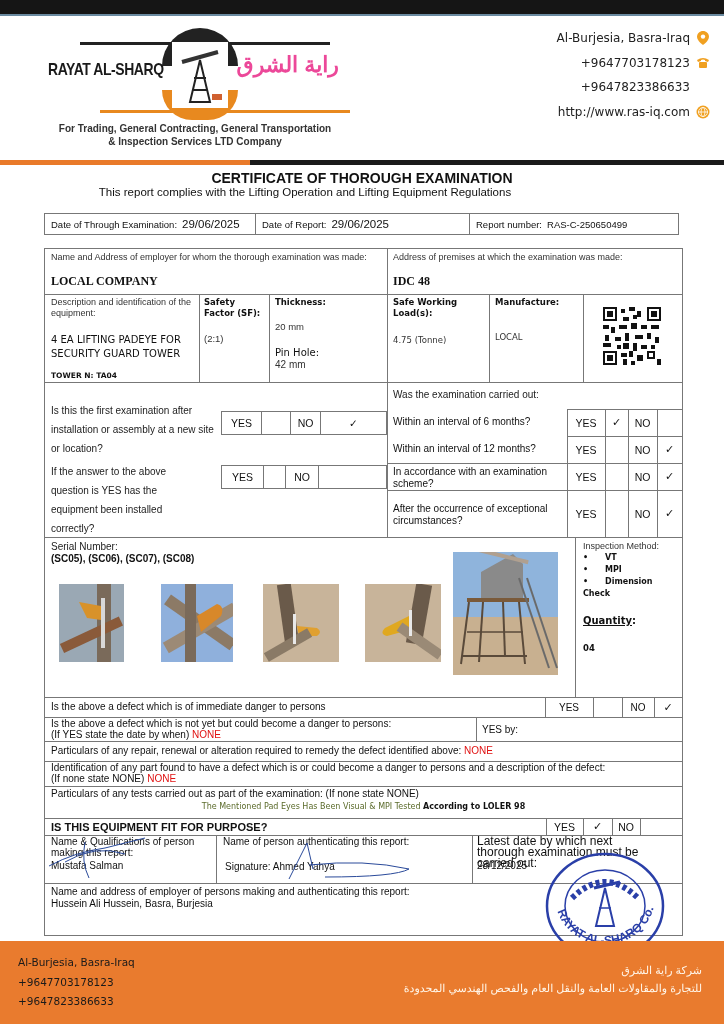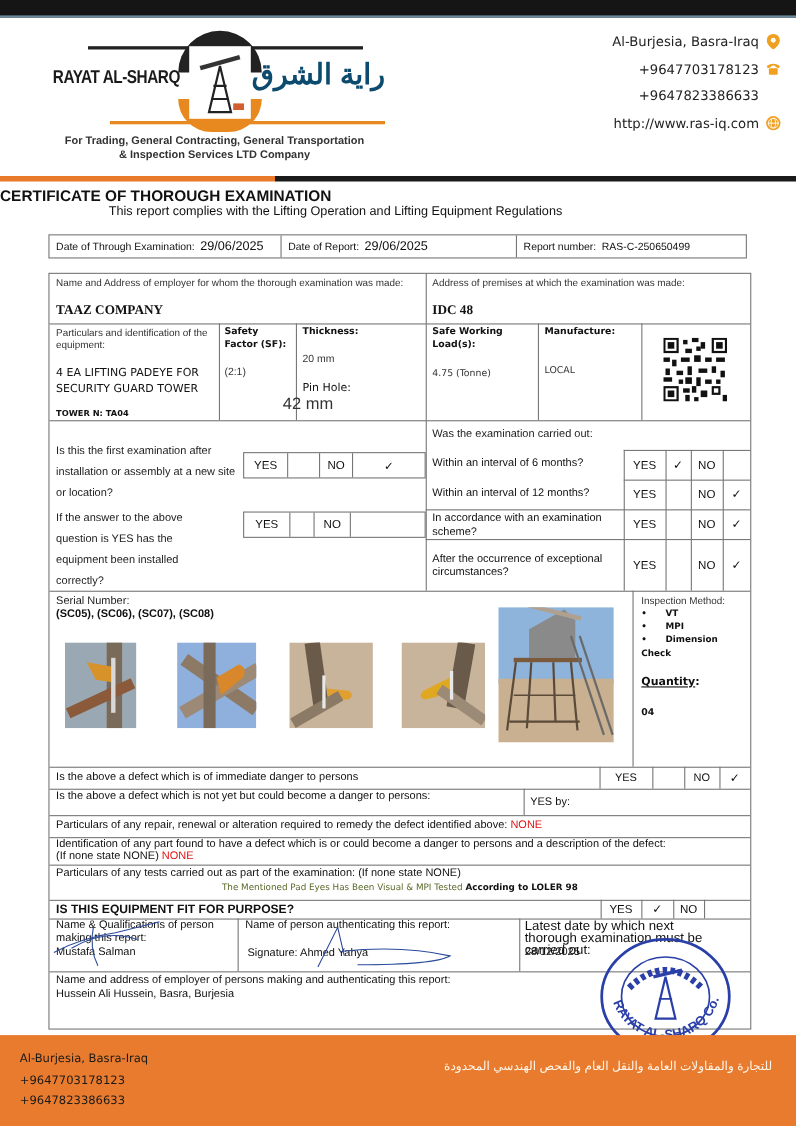--- a/index.html
+++ b/index.html
@@ -1,34 +1,34 @@
 <!DOCTYPE html>
 <html><head>
 <meta charset="utf-8">
 <style>
   * { box-sizing: border-box; margin: 0; padding: 0; }
   body { width: 724px; height: 1024px; background: #fff; font-family: "Liberation Sans", sans-serif; color: #111; position: relative; overflow: hidden; }
   .topbar { position: absolute; left: 0; top: 0; width: 724px; height: 16px; background: #151515; border-bottom: 2px solid #6a8aa0; }
   .logo { position: absolute; left: 40px; top: 26px; width: 320px; height: 92px; }
   .logo-en { position: absolute; left: 8px; top: 34px; font-family: "Liberation Sans", sans-serif; font-weight: bold; font-size: 17px; letter-spacing: -0.5px; transform: scaleX(0.82); transform-origin: left; color: #1a1a1a; }
-  .logo-ar { position: absolute; right: 10px; top: 26px; font-size: 26px; font-weight: bold; color: #0c4a6e; direction: rtl; }
+  .logo-ar { position: absolute; right: 21px; top: 26px; font-size: 22px; font-weight: bold; color: #ec4899; direction: rtl; }
   .gear-top { position: absolute; left: 40px; top: 16px; width: 250px; height: 3px; background: #222; }
   .gear-bot { position: absolute; left: 60px; top: 84px; width: 250px; height: 3px; background: #e8891f; }
   .gear-circle-top { position: absolute; left: 122px; top: 2px; width: 76px; height: 38px; border-radius: 38px 38px 0 0; background: #222; }
   .gear-circle-bot { position: absolute; left: 122px; top: 64px; width: 76px; height: 30px; border-radius: 0 0 38px 38px; background: #e8891f; }
   .gear-inner { position: absolute; left: 132px; top: 16px; width: 56px; height: 66px; background: #fff; }
   .rig { position: absolute; left: 138px; top: 22px; width: 44px; height: 56px; }
   .tagline { position: absolute; left: 40px; top: 122px; width: 310px; text-align: center; font-size: 10px; font-weight: bold; color: #333; line-height: 13px; }
   .contact { position: absolute; right: 14px; top: 26px; text-align: right; font-size: 12px; color: #222; }
   .contact .row { height: 24.6px; display: flex; justify-content: flex-end; align-items: center; gap: 6px; }
   .contact .ico { width: 14px; height: 14px; display: inline-flex; align-items: center; justify-content: center; color: #f0a020; font-size: 13px; }
   .bar2 { position: absolute; top: 160px; left: 0; width: 724px; height: 5px; display: flex; }
   .bar2 .o { width: 250px; background: #e97a2a; }
   .bar2 .b { flex: 1; background: #1a1a1a; }
-  .title { position: absolute; top: 170px; left: 0; width: 724px; font-weight: bold; font-size: 14px; }
+  .title { position: absolute; top: 170px; left: 0; width: 724px; text-align: center; font-weight: bold; font-size: 14px; }
   .subtitle { position: absolute; top: 186px; left: 0; width: 610px; text-align: center; font-size: 11.5px; }
   .datebox { position: absolute; top: 213px; left: 44px; width: 635px; height: 22px; border: 1px solid #777; display: flex; font-size: 9.5px; }
   .datebox > div { border-right: 1px solid #777; padding: 0 6px; display: flex; align-items: center; gap: 5px; }
   .datebox > div:last-child { border-right: none; flex: 1; }
   .datebox .val { font-size: 11.5px; }
   .grid { position: absolute; left: 44px; top: 248px; width: 639px; border: 1px solid #777; }
   .abs { position: absolute; }
   .bl { border-left: 1px solid #777; }
   .bt { border-top: 1px solid #777; }
   .small { font-size: 9px; color: #333; line-height: 10.5px; }
@@ -125,37 +125,37 @@
     </div>
   <div>
       <span>Report number:</span>
       <span>RAS-C-250650499</span>
     </div>
 </div>
 
 <div class="grid" style="height:688px">
 
   <div class="abs small" style="left:6px;top:3px;width:330px">Name and Address of employer for whom the thorough examination was made:</div>
-  <div class="abs" style="left:6px;top:25px;font-family:'Liberation Serif',serif;font-weight:bold;font-size:12px">TAAZ COMPANY</div>
+  <div class="abs" style="left:6px;top:25px;font-family:'Liberation Serif',serif;font-weight:bold;font-size:12px">LOCAL COMPANY</div>
   <div class="abs bl" style="left:342px;top:0;height:45px"></div>
   <div class="abs small" style="left:348px;top:3px">Address of premises at which the examination was made:</div>
   <div class="abs" style="left:348px;top:25px;font-family:'Liberation Serif',serif;font-weight:bold;font-size:12px">IDC 48</div>
   <div class="abs bt" style="left:0;top:45px;width:637px"></div>
 
-  <div class="abs small" style="left:6px;top:48px;width:150px">Particulars and identification of the equipment:</div>
+  <div class="abs small" style="left:6px;top:48px;width:150px">Description and identification of the equipment:</div>
   <div class="abs calib" style="left:6px;top:84px;width:150px;font-size:10px;line-height:14px">4 EA LIFTING PADEYE FOR SECURITY GUARD TOWER</div>
   <div class="abs calib" style="left:6px;top:122px;font-size:7.5px;font-weight:bold">TOWER N: TA04</div>
   <div class="abs bl" style="left:154px;top:45px;height:88px"></div>
   <div class="abs calib" style="left:159px;top:48px;width:60px;font-size:8.5px;font-weight:bold;line-height:11px">Safety Factor (SF):</div>
   <div class="abs" style="left:159px;top:84px;font-size:9.5px;color:#333">(2:1)</div>
   <div class="abs bl" style="left:224px;top:45px;height:88px"></div>
   <div class="abs calib" style="left:230px;top:48px;font-size:8.5px;font-weight:bold">Thickness:</div>
   <div class="abs" style="left:230px;top:72px;font-size:9.5px;color:#333">20 mm</div>
   <div class="abs calib" style="left:230px;top:98px;font-size:10px;font-weight:normal">Pin Hole:</div>
-  <div class="abs" style="left:212px;top:110px;font-size:15px;color:#333">42 mm</div>
+  <div class="abs" style="left:230px;top:110px;font-size:10px;color:#333">42 mm</div>
   <div class="abs bl" style="left:342px;top:45px;height:88px"></div>
   <div class="abs calib" style="left:348px;top:48px;width:90px;font-size:8.5px;font-weight:bold;line-height:11px">Safe Working Load(s):</div>
   <div class="abs calib" style="left:348px;top:86px;font-size:8.5px;color:#333">4.75 (Tonne)</div>
   <div class="abs bl" style="left:444px;top:45px;height:88px"></div>
   <div class="abs calib" style="left:450px;top:48px;font-size:8.5px;font-weight:bold">Manufacture:</div>
   <div class="abs calib" style="left:450px;top:83px;font-size:8.5px;color:#333">LOCAL</div>
   <div class="abs bl" style="left:538px;top:45px;height:88px"></div>
   <svg class="abs" style="left:558px;top:58px" width="58" height="58" viewBox="0 0 29 29">
     <rect width="29" height="29" fill="#fff"></rect>
     <g fill="#111">
@@ -320,20 +320,21 @@
   <div class="abs bl" style="left:548px;top:448px;height:20px"></div>
   <div class="abs" style="left:548px;top:448px;width:29px;height:20px;display:flex;align-items:center;justify-content:center;font-size:11px"></div>
   <div class="abs bl" style="left:577px;top:448px;height:20px"></div>
   <div class="abs" style="left:577px;top:448px;width:32px;height:20px;display:flex;align-items:center;justify-content:center;font-size:10px">NO</div>
   <div class="abs bl" style="left:609px;top:448px;height:20px"></div>
   <div class="abs" style="left:609px;top:448px;width:28px;height:20px;display:flex;align-items:center;justify-content:center;font-size:11px">✓</div>
   <div class="abs bt" style="left:0;top:468px;width:637px"></div>
 
   <div class="abs" style="left:6px;top:469px;font-size:10px;line-height:11px">
     <div>Is the above a defect which is not yet but could become a danger to persons:</div>
+    <div><span>(If YES state the date by when)</span> <span class="red">NONE</span></div>
   </div>
   <div class="abs bl" style="left:431px;top:468px;height:24px"></div>
   <div class="abs" style="left:437px;top:475px;font-size:10px">YES by:</div>
   <div class="abs bt" style="left:0;top:492px;width:637px"></div>
 
   <div class="abs" style="left:6px;top:496px;font-size:10px"><span>Particulars of any repair, renewal or alteration required to remedy the defect identified above:</span> <span class="red">NONE</span></div>
   <div class="abs bt" style="left:0;top:512px;width:637px"></div>
 
   <div class="abs" style="left:6px;top:513px;font-size:10px;line-height:11px">
     <div>Identification of any part found to have a defect which is or could become a danger to persons and a description of the defect:</div>
@@ -389,15 +390,16 @@
   <text font-size="12" font-weight="bold" fill="#2a3fa8" font-family="Liberation Sans, sans-serif"><textPath href="#arcBottom" startOffset="4%">RAYAT AL-SHARQ Co.</textPath></text>
 </svg>
 
 <div class="footer">
   <div class="left">
     <div>Al-Burjesia, Basra-Iraq</div>
     <div>+9647703178123</div>
     <div>+9647823386633</div>
   </div>
   <div class="right">
+    <div>شركة راية الشرق</div>
     <div>للتجارة والمقاولات العامة والنقل العام والفحص الهندسي المحدودة</div>
   </div>
 </div>
 
 </body></html>

